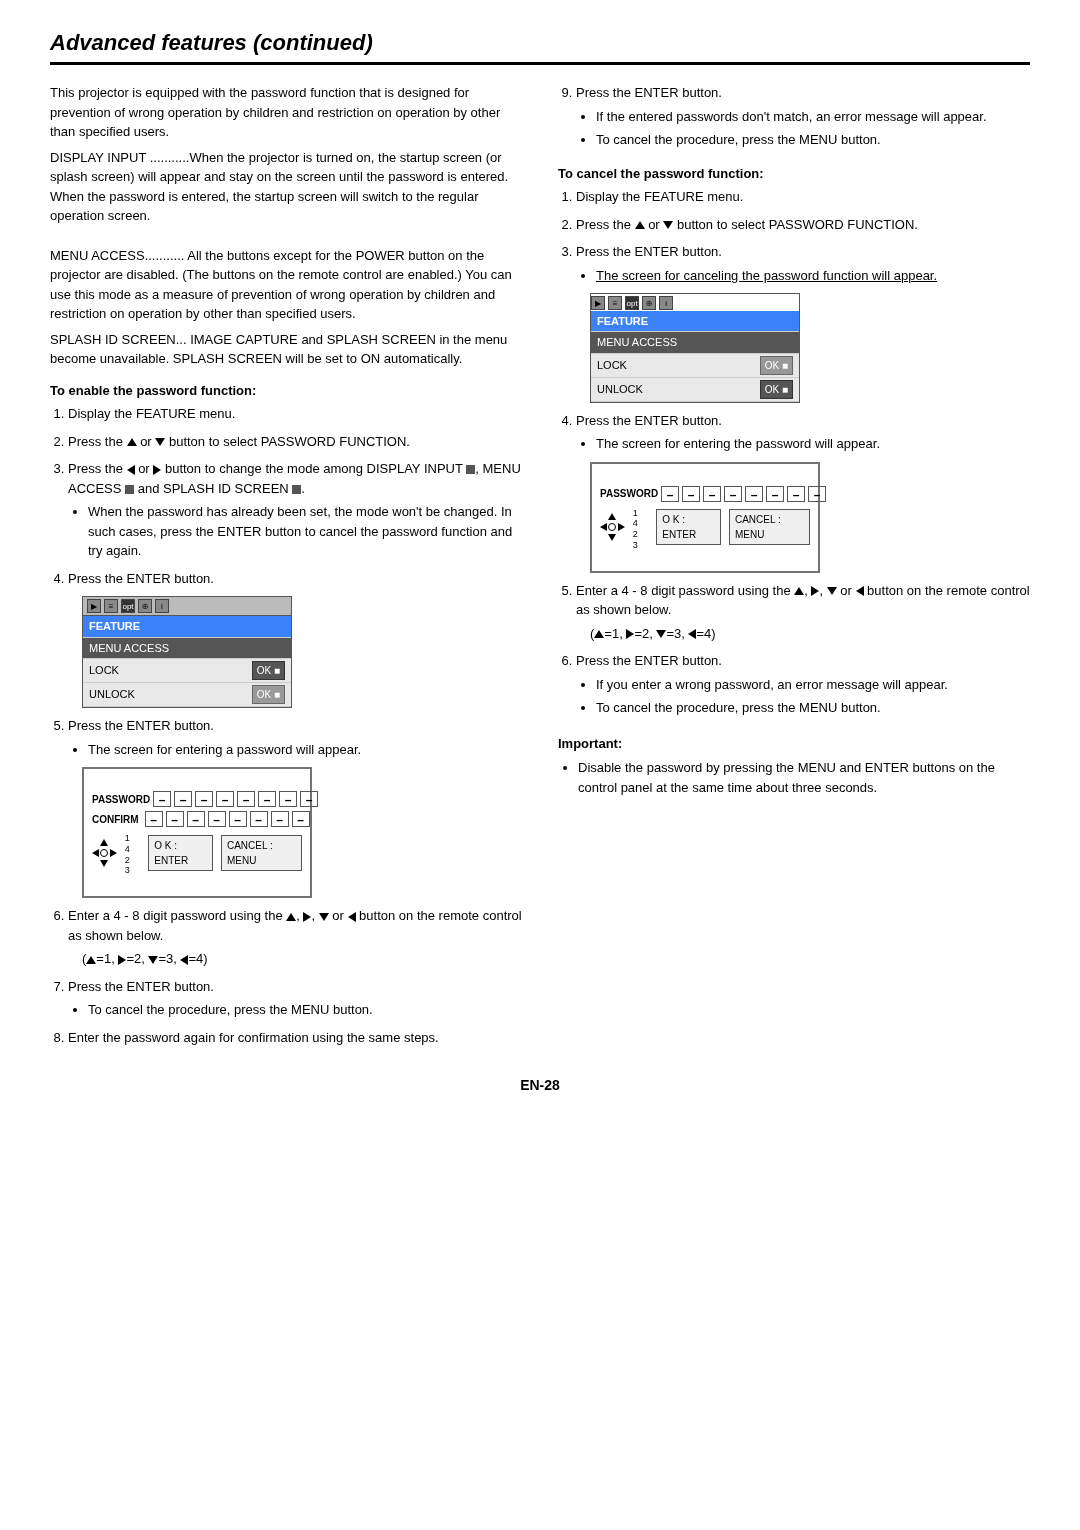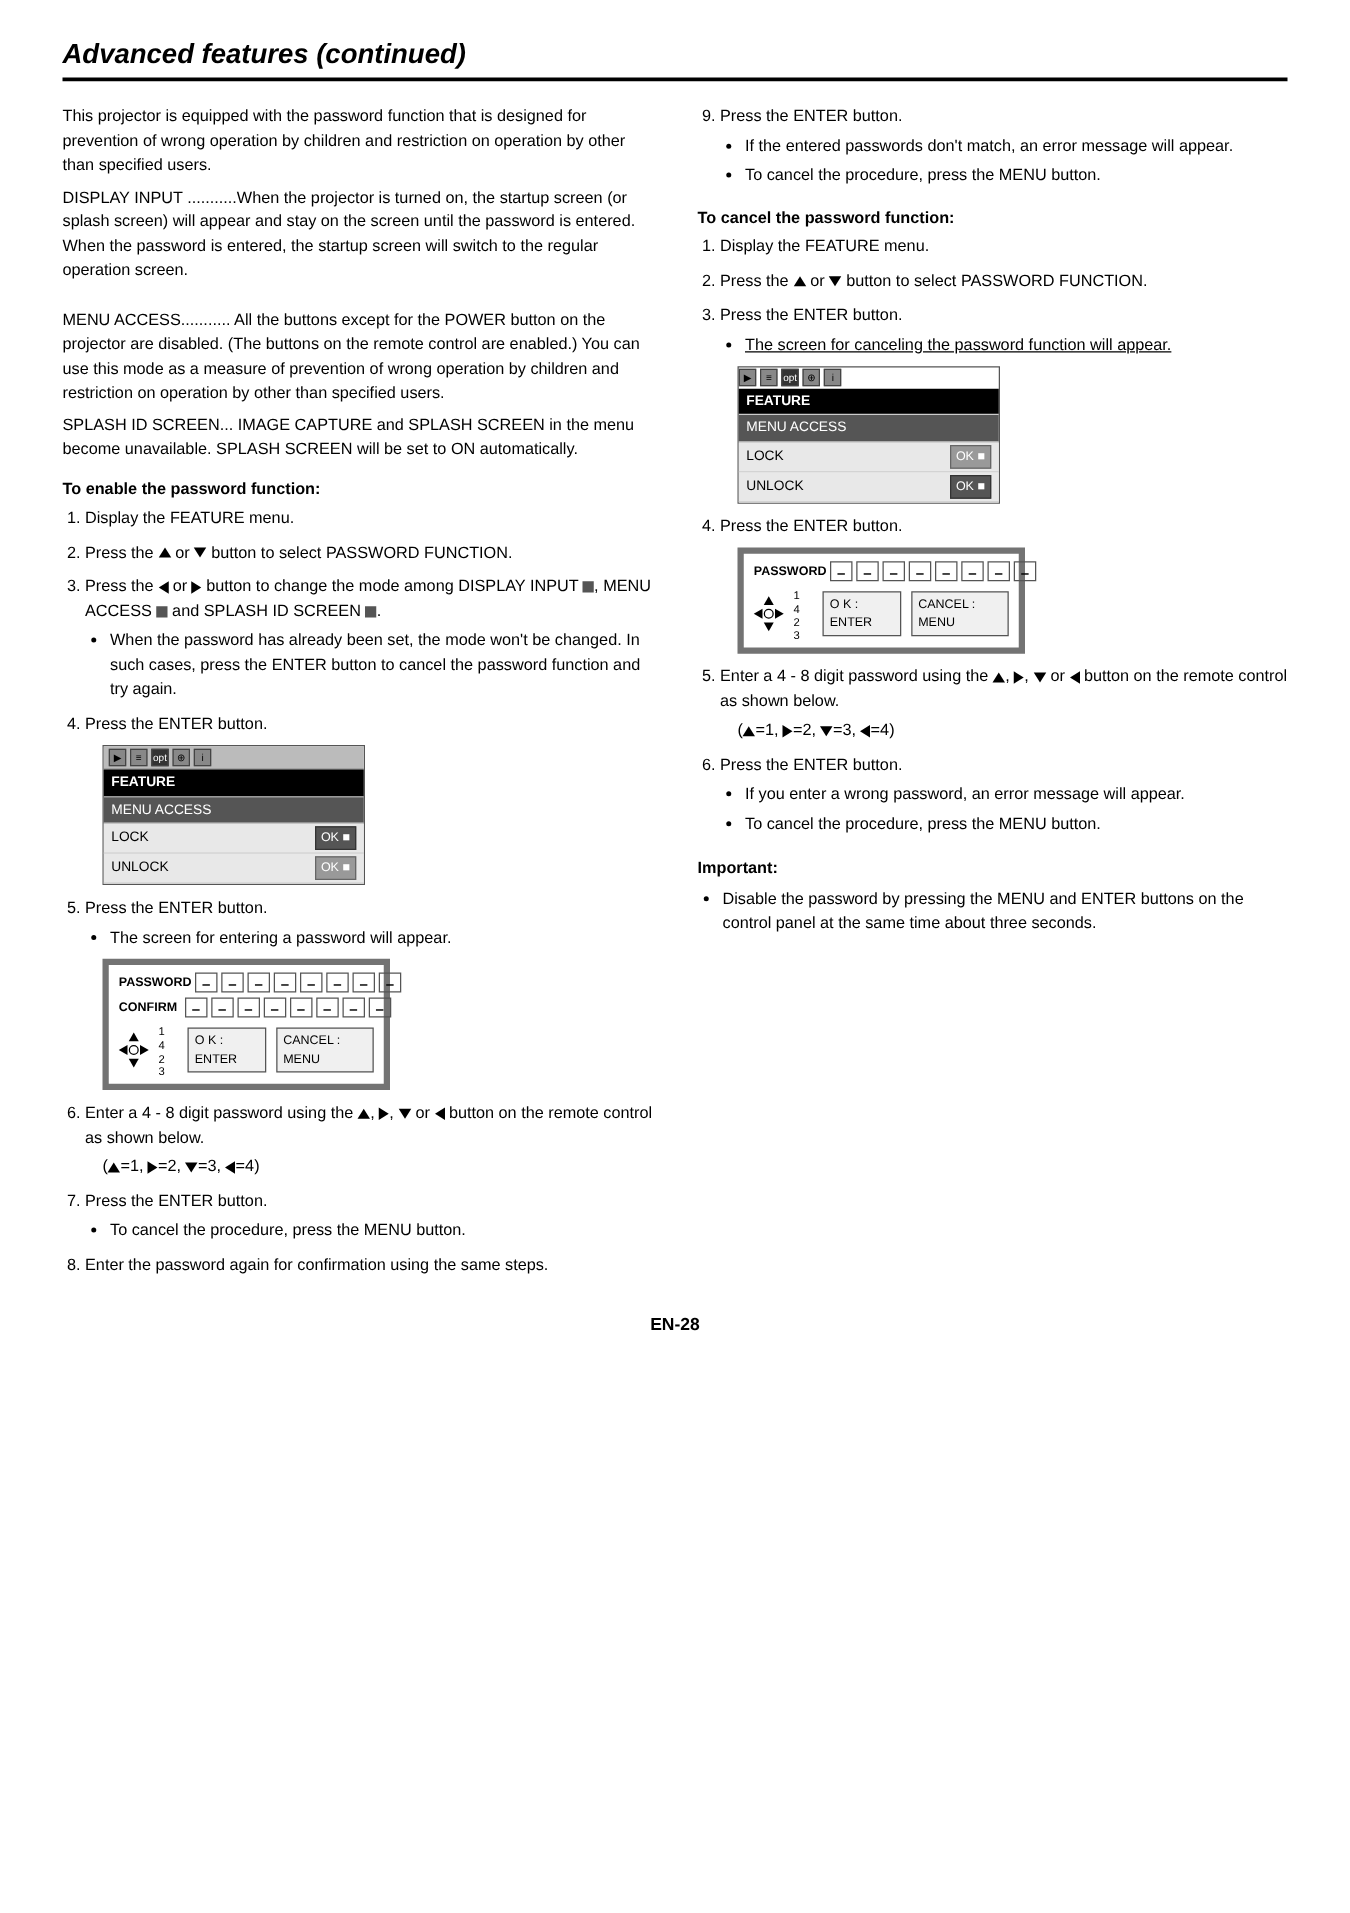--- a/index.html
+++ b/index.html
@@ -86,21 +86,21 @@
       color: #fff;
     }
     .menu-row {
       display: flex;
       justify-content: space-between;
       align-items: center;
       padding: 2px 6px;
       border-bottom: 1px solid #ccc;
     }
     .menu-row.header {
-      background: #000000;
+      background: #3b82f6;
       color: #fff;
       font-weight: bold;
     }
     .menu-row.highlighted {
       background: #555;
       color: #fff;
     }
     .menu-row.subrow {
       background: #e8e8e8;
     }
@@ -113,25 +113,25 @@
     }
     .ok-btn-light {
       background: #999;
       color: #fff;
       padding: 1px 4px;
       font-size: 10px;
       border: 1px solid #666;
     }
     
     .password-box {
-      border: 5px solid #737373;
+      border: 2px solid #737373;
       width: 230px;
       margin: 8px 0 8px 14px;
       font-size: 11px;
-      padding: 6px 8px;
+      padding: 22px 8px;
     }
     .password-row {
       display: flex;
       align-items: center;
       margin-bottom: 4px;
       gap: 6px;
     }
     .password-label {
       font-size: 10px;
       font-weight: bold;
@@ -451,20 +451,23 @@
             <span class="ok-btn-light">OK ■</span>
           </div>
           <div class="menu-row subrow">
             <span>UNLOCK</span>
             <span class="ok-btn">OK ■</span>
           </div>
         </div>
       </li>
       <li class="step-block">
         <span>Press the ENTER button.</span>
+        <ul style="margin-top:4px;">
+          <li>The screen for entering the password will appear.</li>
+        </ul>
 
         
         <div class="password-box">
           <div class="password-row">
             <span class="password-label">PASSWORD</span>
             <div class="password-dashes">
               <span class="dash-box">–</span>
               <span class="dash-box">–</span>
               <span class="dash-box">–</span>
               <span class="dash-box">–</span>

